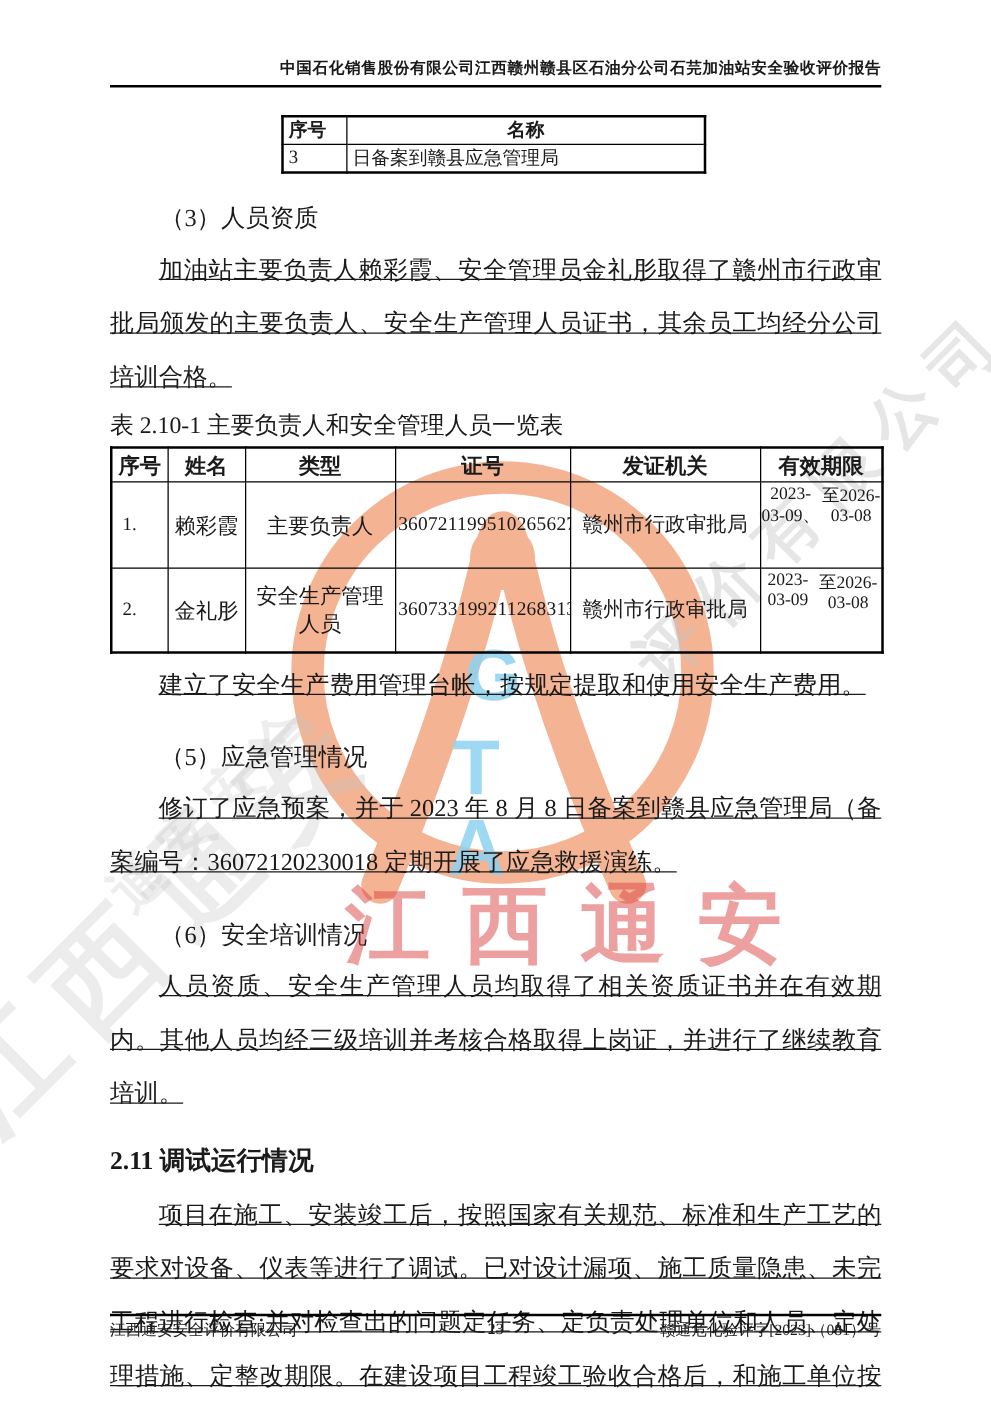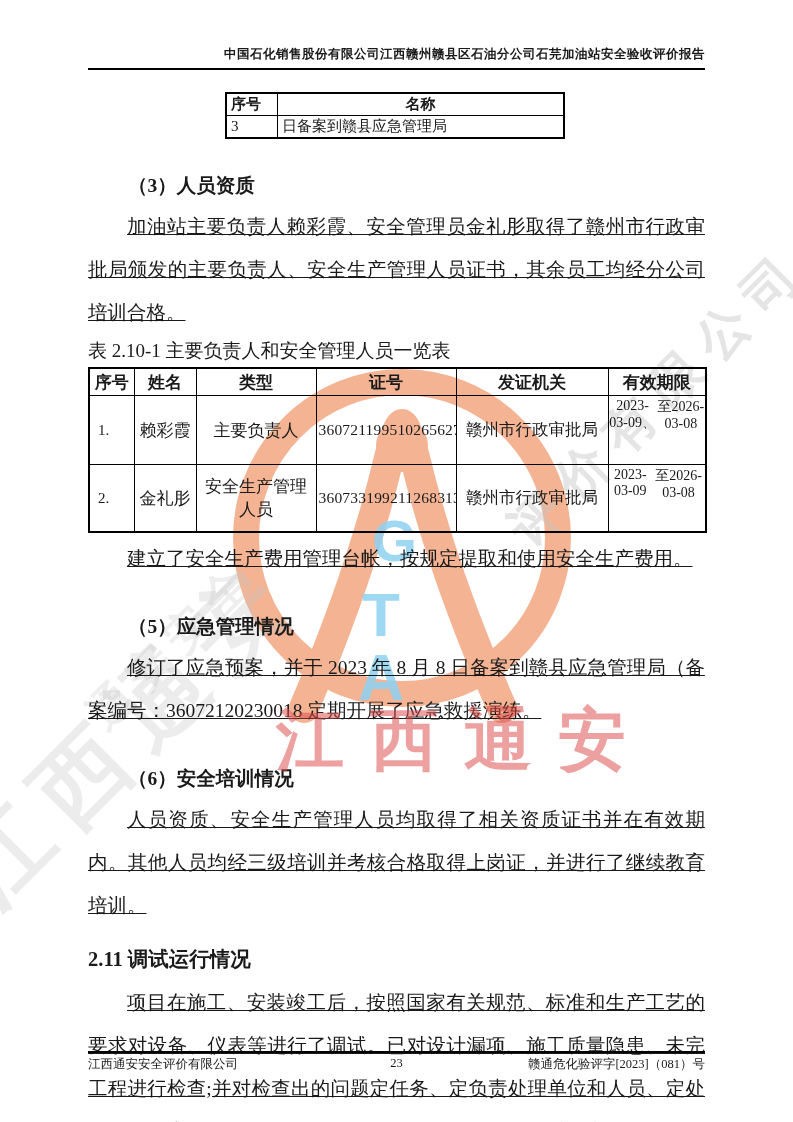--- a/index.html
+++ b/index.html
@@ -30,21 +30,21 @@
   .content{position:relative;z-index:1;padding:0 88px;}
   .header{padding-top:46px;text-align:right;font-size:12.5px;font-weight:bold;letter-spacing:.5px;}
   .header-rule{border-bottom:2px solid #000;margin-top:5px;}
   
   .mini-table{border-collapse:collapse;border:2px solid #000;margin-left:137px;margin-top:22px;
     width:340px;font-size:15px;}
   .mini-table td{border:1px solid #000;height:21px;padding:0 4px;}
   .mini-table .hd{font-weight:bold;text-align:center;}
   .mini-table .c-no{width:42px;text-align:left;}
   
-  .sec-h{font-size:19.5px;margin:32px 0 0 0;padding-left:40px;line-height:30px;font-weight:bold;}
+  .sec-h{font-size:19.5px;margin:22px 0 0 0;padding-left:40px;line-height:30px;}
   .para{font-size:19.5px;line-height:43px;text-align:justify;margin:4px 0 0 0;text-decoration:underline;}
   .indent{text-indent:2em;}
   .tbl-caption{text-align:left;font-size:19px;margin-top:4px;line-height:26px;}
   
   .p-table{border-collapse:collapse;border:2.5px solid #000;width:617px;margin-top:3px;
     table-layout:fixed;}
   .p-table th,.p-table td{border:1px solid #000;padding:0 2px;text-align:center;overflow:hidden;}
   .p-table th{font-size:17px;font-weight:bold;height:26px;}
   .p-table tr.r1 td{height:64px;}
   .p-table tr.r2 td{height:62px;}

